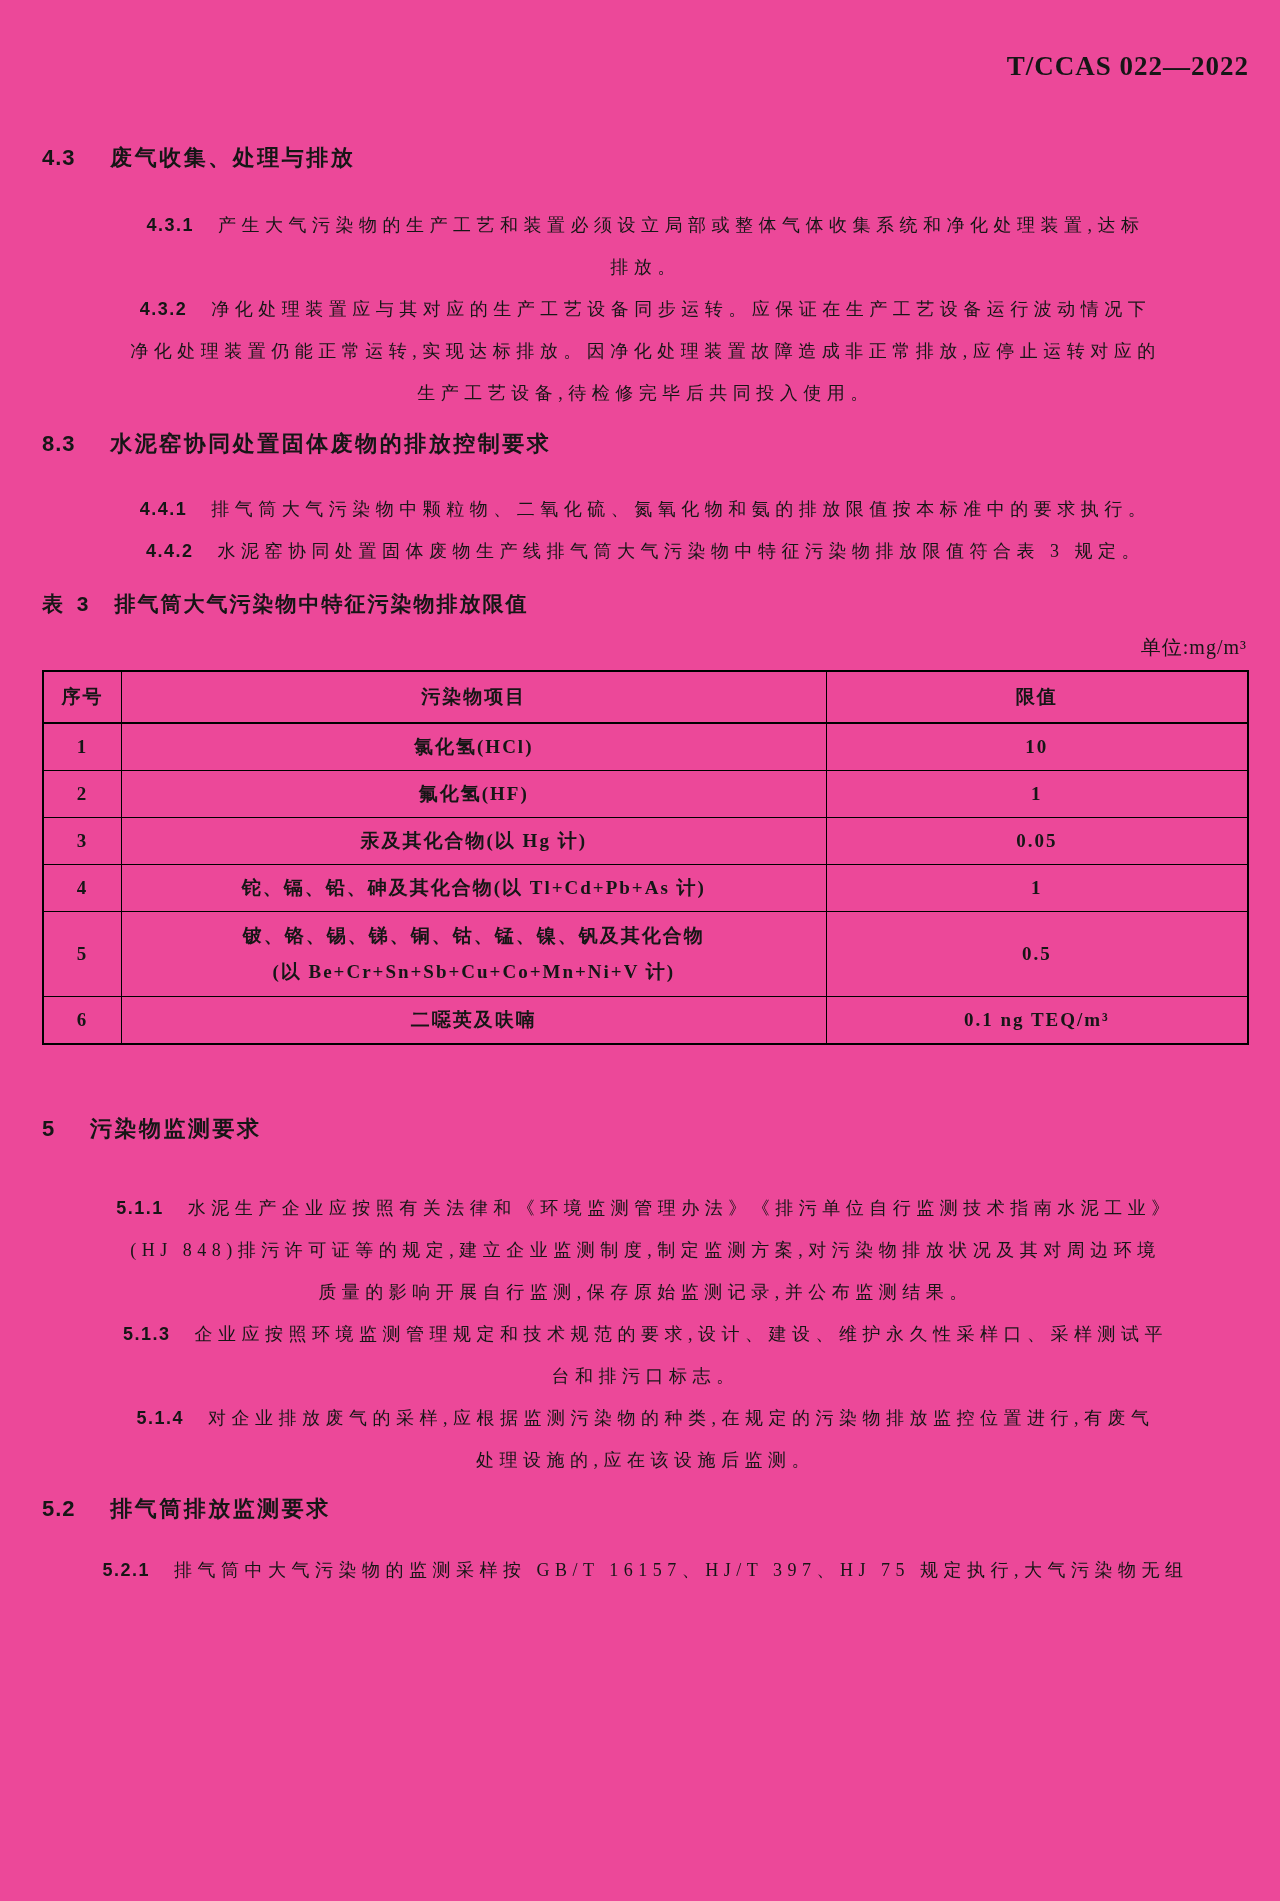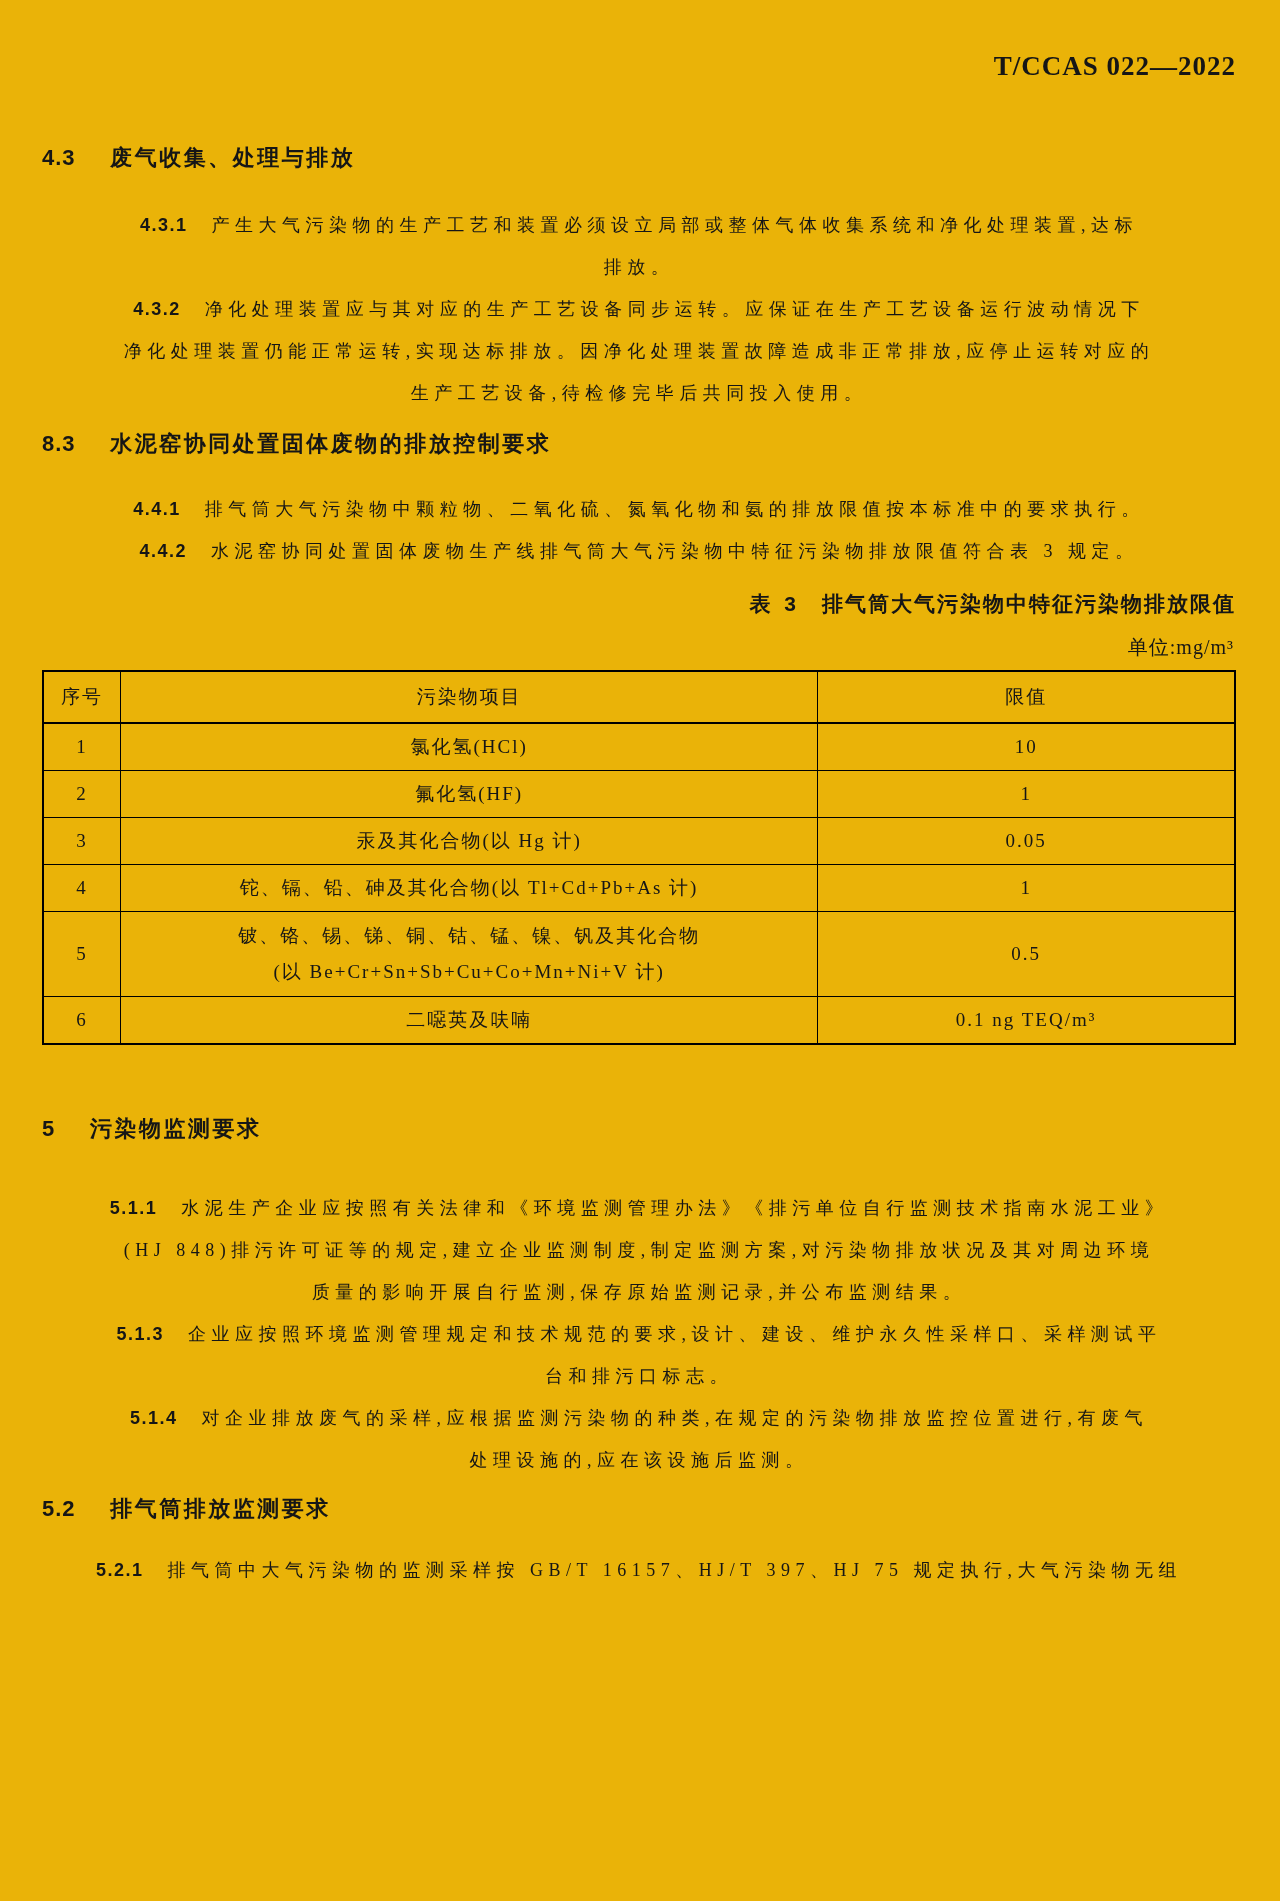--- a/index.html
+++ b/index.html
@@ -1,22 +1,22 @@
 <!DOCTYPE html>
 <html lang="zh"><head>
 <meta charset="utf-8">
 <style>
   html,body{margin:0;padding:0;background:#ffffff;}
   .page{
     position:relative;
     width:1280px;height:1901px;
     box-sizing:border-box;
-    padding:50px 44px 0 42px;
+    padding:50px 31px 0 42px;
     overflow:hidden;
-    background:#eab308;
+    background:#ec4899;
     color:#161616;
     font-family:"Liberation Serif", serif;
   }
   
   .doc-number{
     text-align:right;
     font-size:27px;
     font-weight:bold;
     letter-spacing:1px;
     line-height:32px;
@@ -47,21 +47,21 @@
   }
   .cnum{
     font-family:"Liberation Sans", sans-serif;
     font-weight:bold;
     letter-spacing:1.5px;
     margin-right:24px;
   }
   .ctext{white-space:pre-line;}
   
   .table-caption{
-    text-align:right;
+    text-align:left;
     font-family:"Liberation Sans", sans-serif;
     font-weight:bold;
     font-size:21px;
     letter-spacing:2px;
     margin-top:18px;
     line-height:28px;
   }
   .table-caption .cap-label{margin-right:22px;letter-spacing:4px;}
   .unit-line{
     text-align:right;
@@ -75,21 +75,21 @@
     width:100%;
     border-collapse:collapse;
     border:2px solid #000;
     font-size:19px;
     table-layout:fixed;
   }
   table.limits th, table.limits td{
     border:1px solid #000;
     text-align:center;
     vertical-align:middle;
-    font-weight:normal;
+    font-weight:bold;
     letter-spacing:2px;
     padding:0 6px;
   }
   table.limits thead th{
     height:50px;
     border-bottom:2px solid #000;
   }
   table.limits td{height:46px;}
   table.limits tr.tall td{height:84px;line-height:36px;}
   .pre{white-space:pre-line;}

